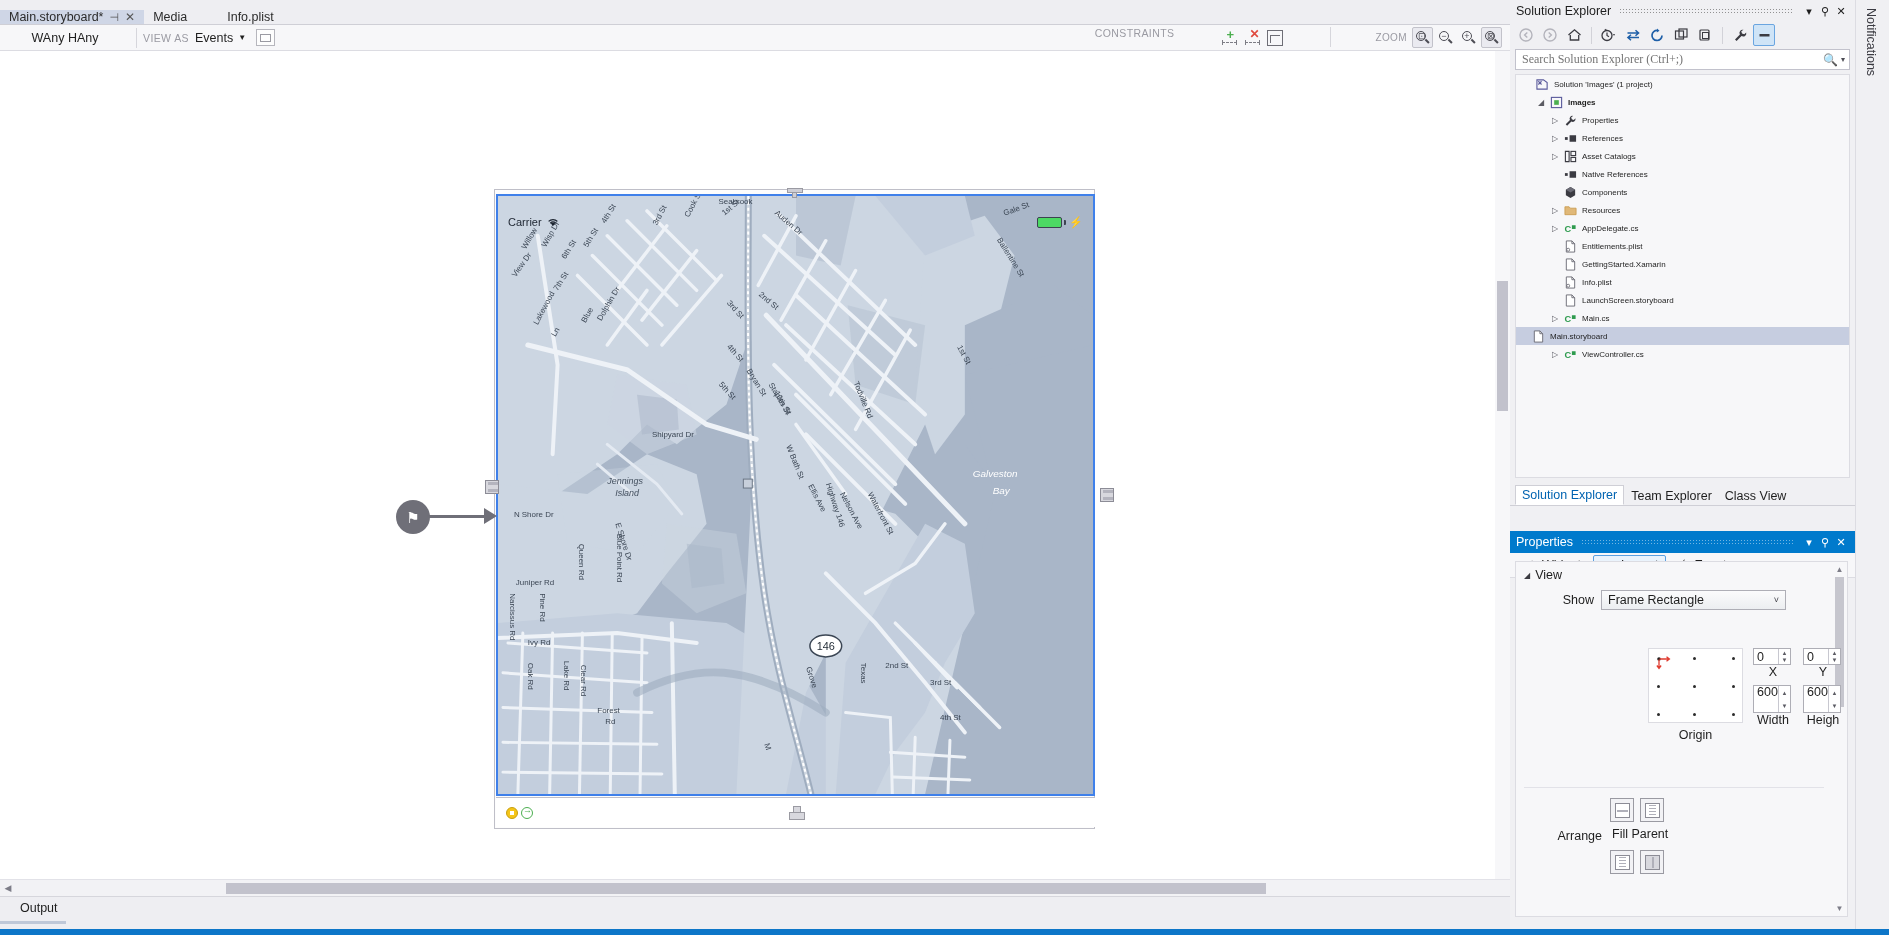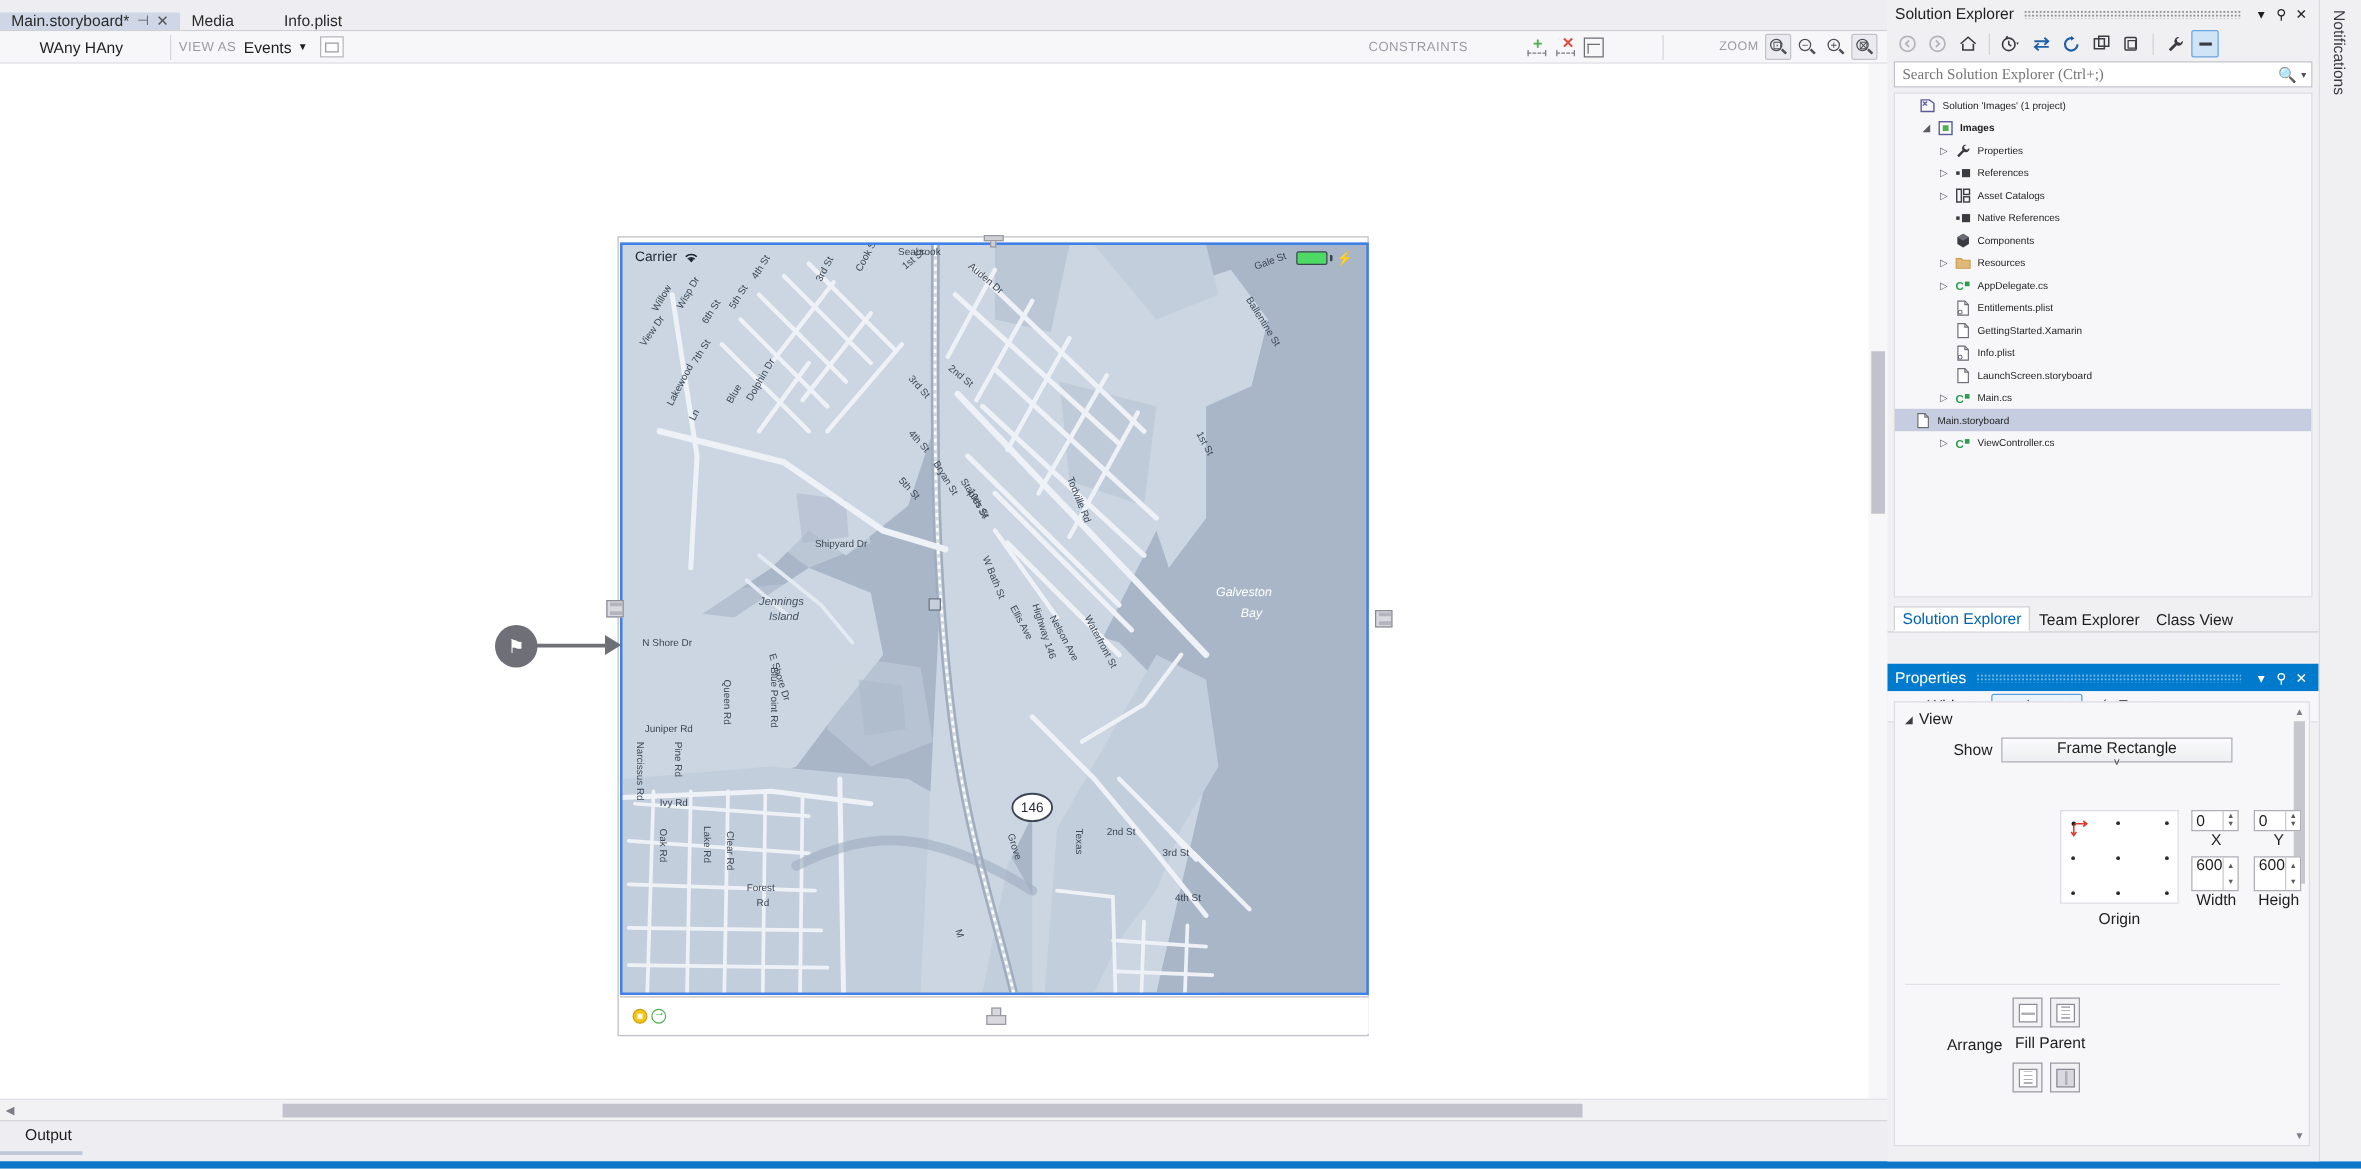--- a/index.html
+++ b/index.html
@@ -45,21 +45,21 @@
   .dt-combo {
     font-size: 12.5px; color: #1e1e1e; display: flex; align-items: center; gap: 5px;
     cursor: default;
   }
   .caret-dn { font-size: 8px; line-height: 1; }
   .dt-devbtn {
     width: 19px; height: 17px; border: 1px solid #b6b6bd; background: #fdfdfd;
     margin-left: 10px; display: flex; align-items: center; justify-content: center;
   }
   .dt-devbtn i { display: block; width: 11px; height: 8px; border: 1.5px solid #9a9aa2; }
-  .dt-right { margin-left: auto; display: flex; align-items: center; padding-right: 8px; gap: 34px; }
+  .dt-right { margin-left: auto; display: flex; padding-right: 8px; gap: 34px; }
   .constraint-icons { display: flex; align-items: center; gap: 6px; margin: 0 7px; }
   .cbtn { width: 17px; height: 17px; position: relative; }
   .cbtn .bar { position: absolute; left: 1px; right: 1px; bottom: 3px; height: 1px;
     border-top: 1px dashed #7d7d85; }
   .cbtn .bar::before, .cbtn .bar::after {
     content:''; position:absolute; bottom:-2px; width:1px; height:5px; background:#7d7d85; }
   .cbtn .bar::before { left: 0; } .cbtn .bar::after { right: 0; }
   .cbtn .plus { position: absolute; top: 0px; left: 5px; color: #4caf50; font-size: 13px;
     font-weight: bold; line-height: 11px; }
   .cbtn .xmark { position: absolute; top: 0px; left: 5px; color: #e04a3f; font-size: 12px;
@@ -107,21 +107,21 @@
   .vc {
     position: absolute; left: 494px; top: 138px; width: 601px; height: 640px;
     background: #fdfdfd; border: 1px solid #bfbfc8;
   }
   .vc-screen {
     position: absolute; left: 1px; top: 4px; width: 599px; height: 602px;
     border: 2px solid #3f80ea; overflow: hidden; background: #aebacb;
   }
   .map { position: absolute; inset: 0; }
   .statusbar {
-    position: absolute; left: 0; top: 0; width: 100%; height: 20px;
+    position: absolute; left: 0; top: 16px; width: 100%; height: 20px;
     display: flex; align-items: center; justify-content: space-between;
     padding: 0 10px; font-size: 11px; color: #1c2430;
     z-index: 9;
     gap: 10px;
   }
   .sb-left { display: flex; align-items: center; gap: 5px; }
   .wifi { display: inline-block; width: 12px; height: 10px; position: relative; }
   .battery { display:flex; align-items:center; gap:2px; }
   .battery .body { width: 25px; height: 11px; border: 1px solid #3c4450; border-radius: 2px;
     background: #4cd964; }
@@ -271,21 +271,21 @@
   .prop-scroll .thumb { position:absolute; left:2px; top:14px; width:9px; height:130px;
      background:#c6c6ce;}
   .grp-head { display:flex; align-items:center; gap:5px; padding: 6px 0 2px 8px;
      font-size:12.5px;}
   .grp-head .tri { font-size:8px; color:#3b3b42;}
   .row { display:flex; align-items:center; margin-top:6px;}
   .row .rlabel { width:85px; text-align:right; font-size:12.5px; padding-right:7px;}
   .select {
     width: 185px; height: 20px; background: linear-gradient(#fbfbfc,#eceef1);
     border:1px solid #aeaeb6; display:flex; align-items:center; justify-content:space-between;
-    padding: 0 6px; font-size:12.5px;flex-direction:column;
+    padding: 0 6px; font-size:12.5px;
   }
   .select .cv { font-size:9px; color:#3b3b42;}
   .origin-wrap { position:absolute; left:132px; top:86px; }
   .origin-grid { width:95px; height:75px; background:#fff; border:1px solid #dcdce2;
      position:relative; }
   .origin-grid .d { position:absolute; width:3px; height:3px; background:#2b2b2b;
      border-radius:50%; }
   .origin-grid .arrowmark { position:absolute; left:7px; top:7px; width:16px; height:16px;}
   .origin-lbl { text-align:center; font-size:12.5px; margin-top:5px; }
   .spinfield { width:38px; height:17px; border:1px solid #aeaeb6; background:#fff;

